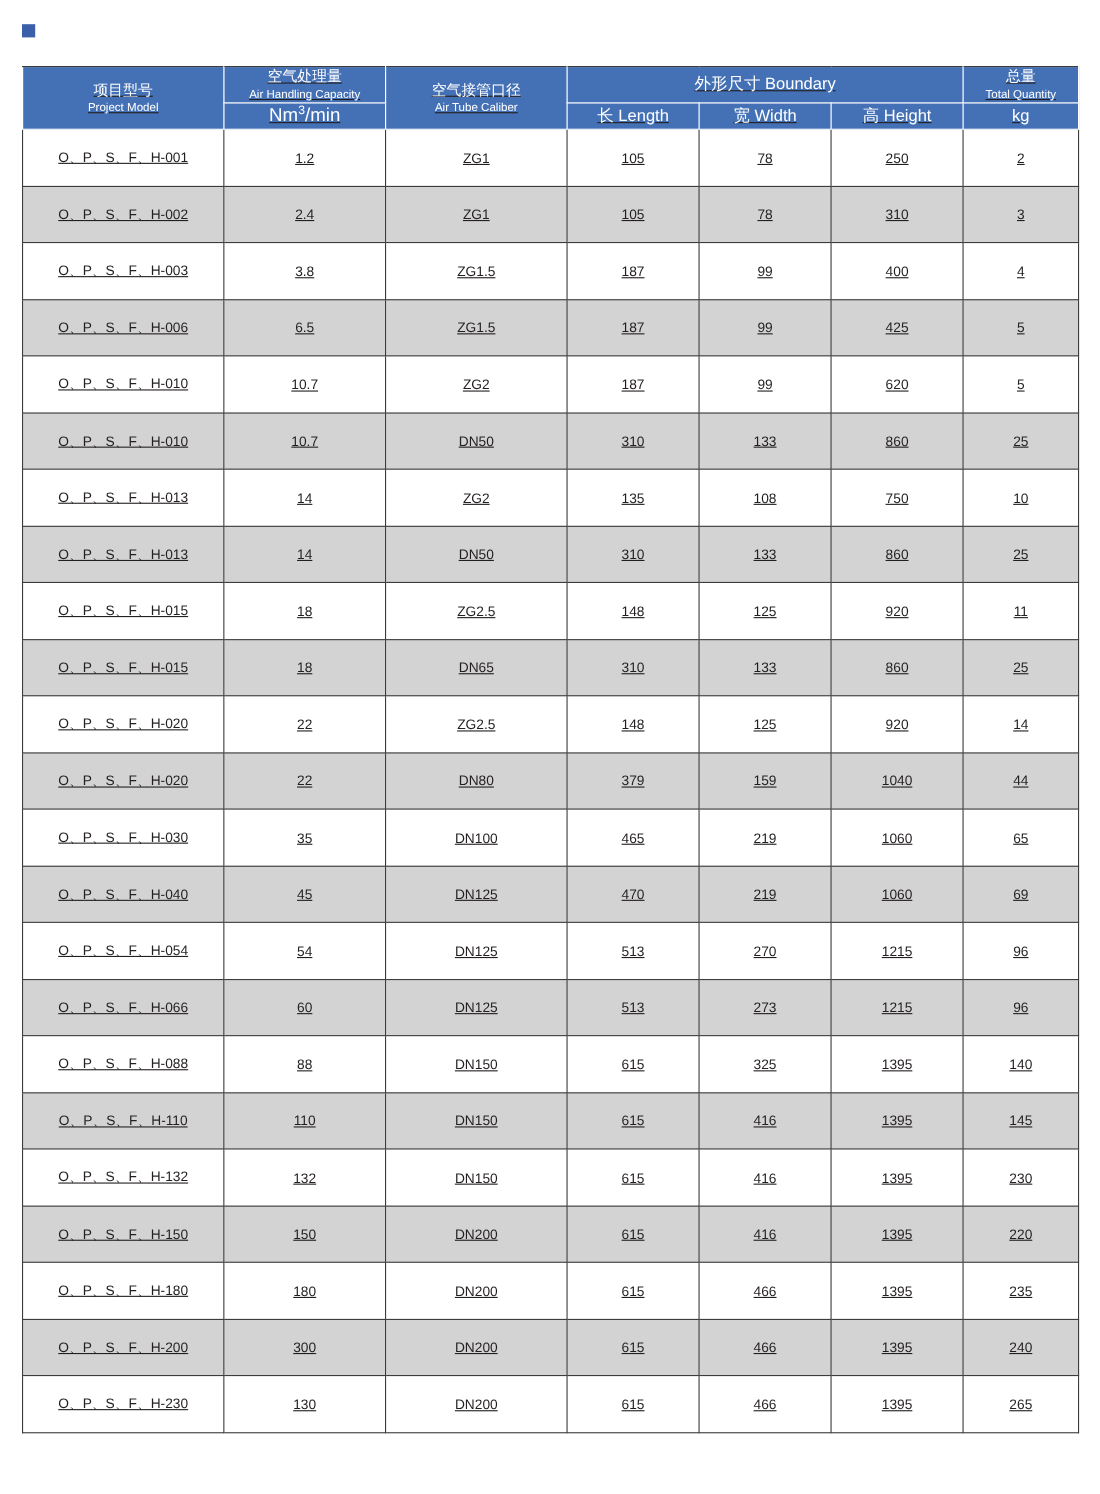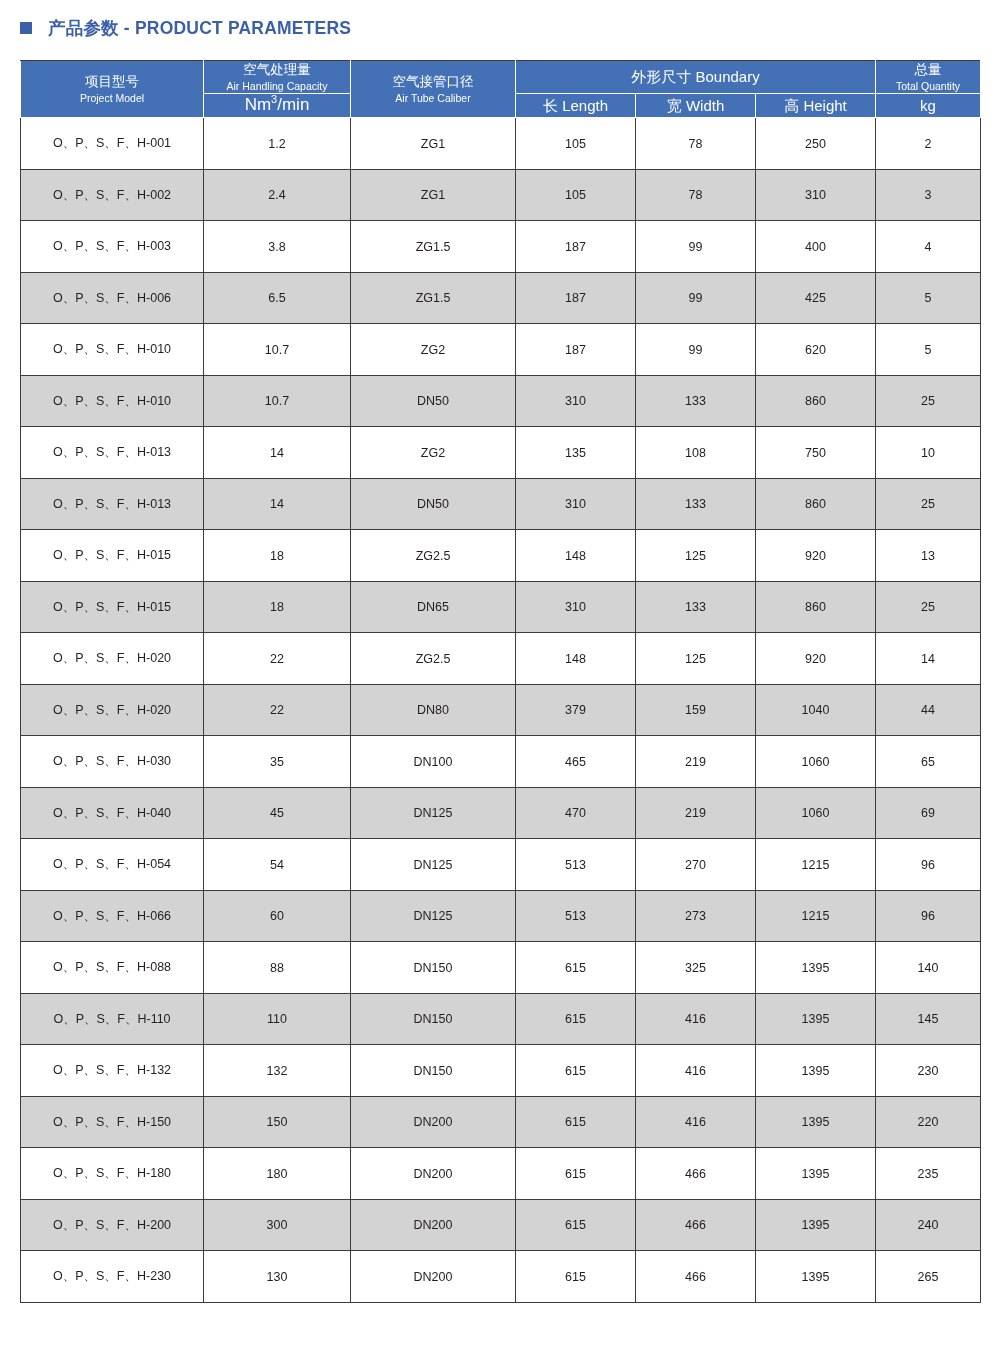--- a/index.html
+++ b/index.html
@@ -44,20 +44,21 @@
   .spec-table-wrap {
     position: absolute;
     left: 20px;
     top: 60px;
     width: 960px;
   }
   table.spec-table {
     width: 960px;
     border-collapse: collapse;
     table-layout: fixed;
+    text-decoration: underline;
   }
   table.spec-table th,
   table.spec-table td {
     border: 1px solid #3c3c3c;
     text-align: center;
     vertical-align: middle;
     padding: 0;
   }
 
   
@@ -113,21 +114,20 @@
   col.c-hei     { width: 120px; }
   col.c-qty     { width: 105px; }
 
   sup { font-size: 0.65em; vertical-align: super; line-height: 0; }
 </style>
 </head>
 <body>
 
 <div class="section-heading">
   <span class="heading-bullet"></span>
-  <span class="heading-text">产品参数 - PRODUCT PARAMETERS</span>
 </div>
 
 <div class="spec-table-wrap">
   <table class="spec-table">
     <colgroup>
       <col class="c-model">
         <col class="c-cap">
         <col class="c-caliber">
       <col class="c-len">
         <col class="c-wid">
@@ -247,21 +247,21 @@
           <td>860</td>
           <td>25</td>
         </tr>
         <tr>
           <td>O、P、S、F、H-015</td>
           <td>18</td>
           <td>ZG2.5</td>
           <td>148</td>
           <td>125</td>
           <td>920</td>
-          <td>13</td>
+          <td>11</td>
         </tr>
         <tr class="alt">
           <td>O、P、S、F、H-015</td>
           <td>18</td>
           <td>DN65</td>
           <td>310</td>
           <td>133</td>
           <td>860</td>
           <td>25</td>
         </tr>

